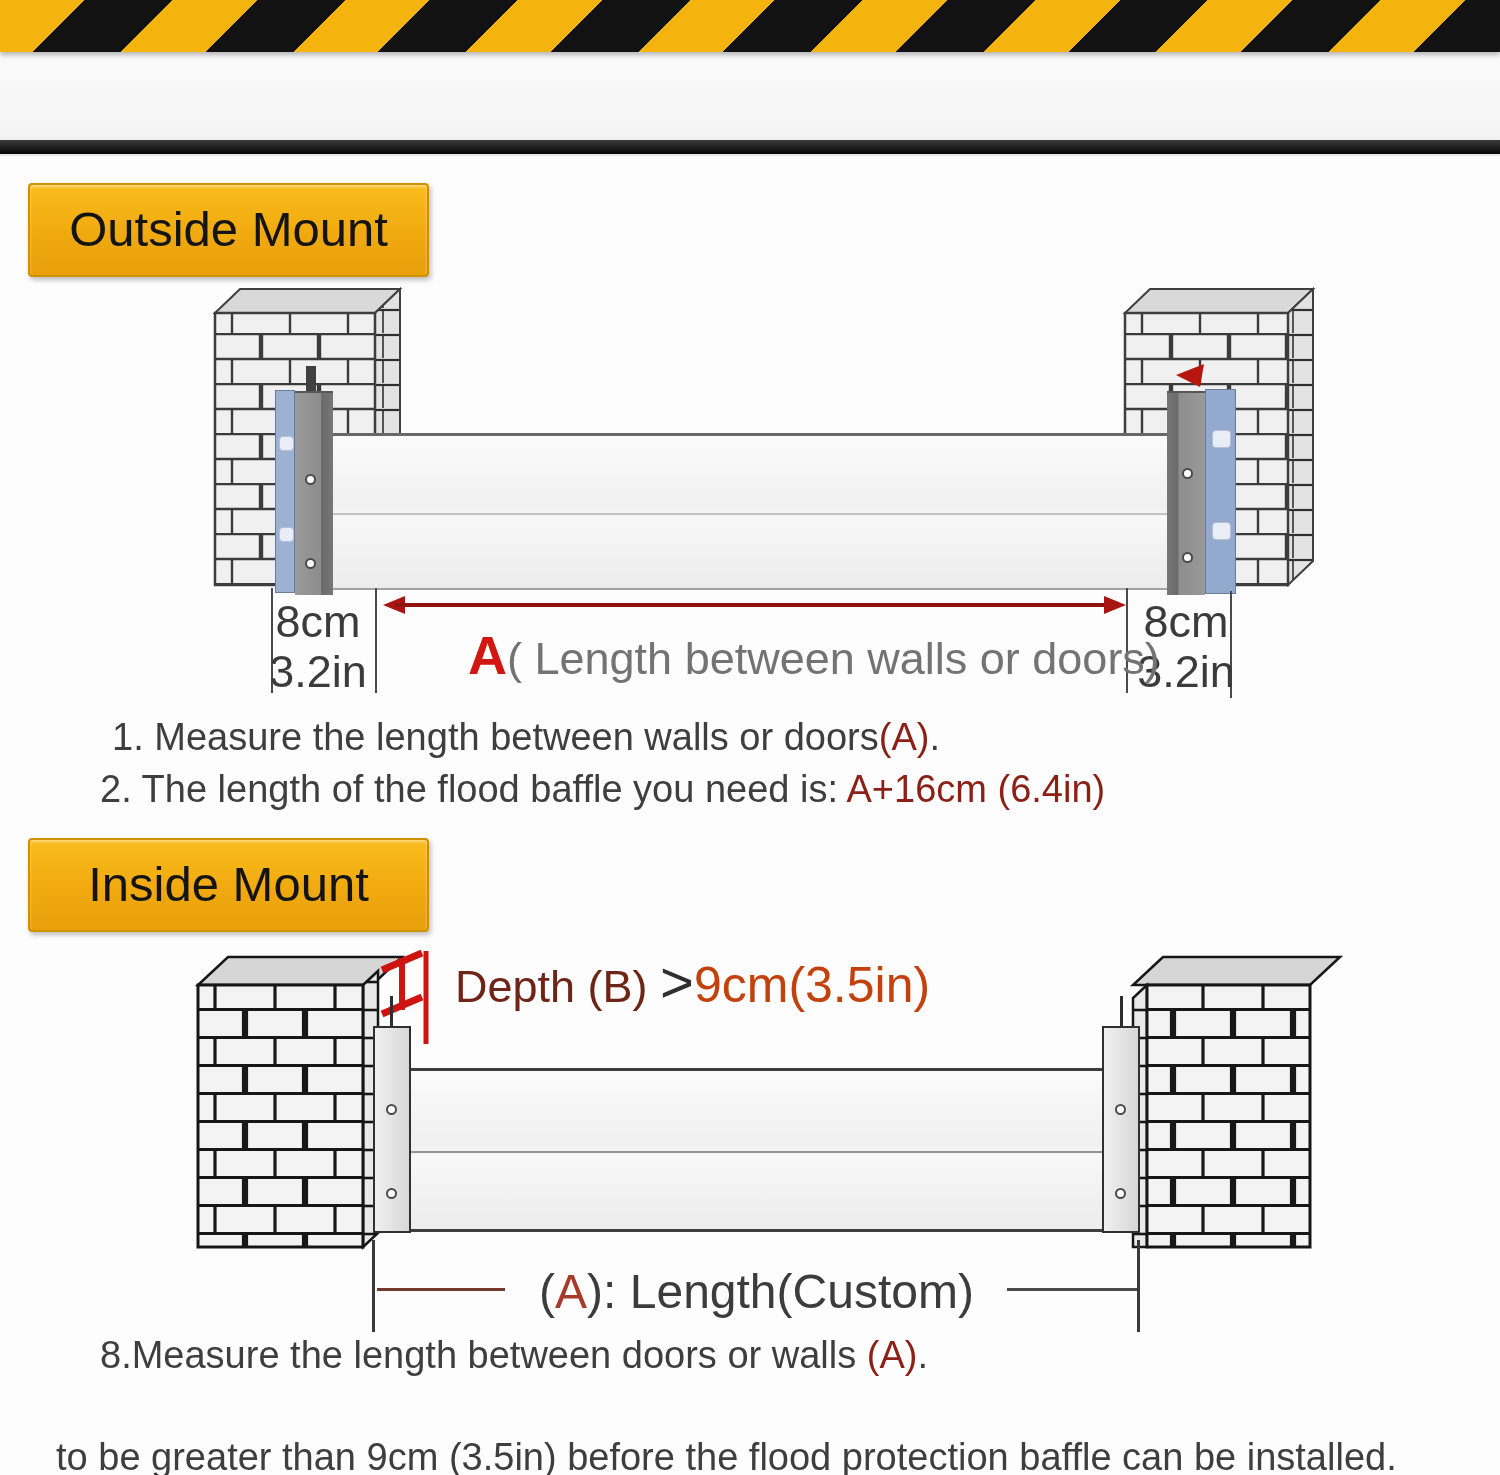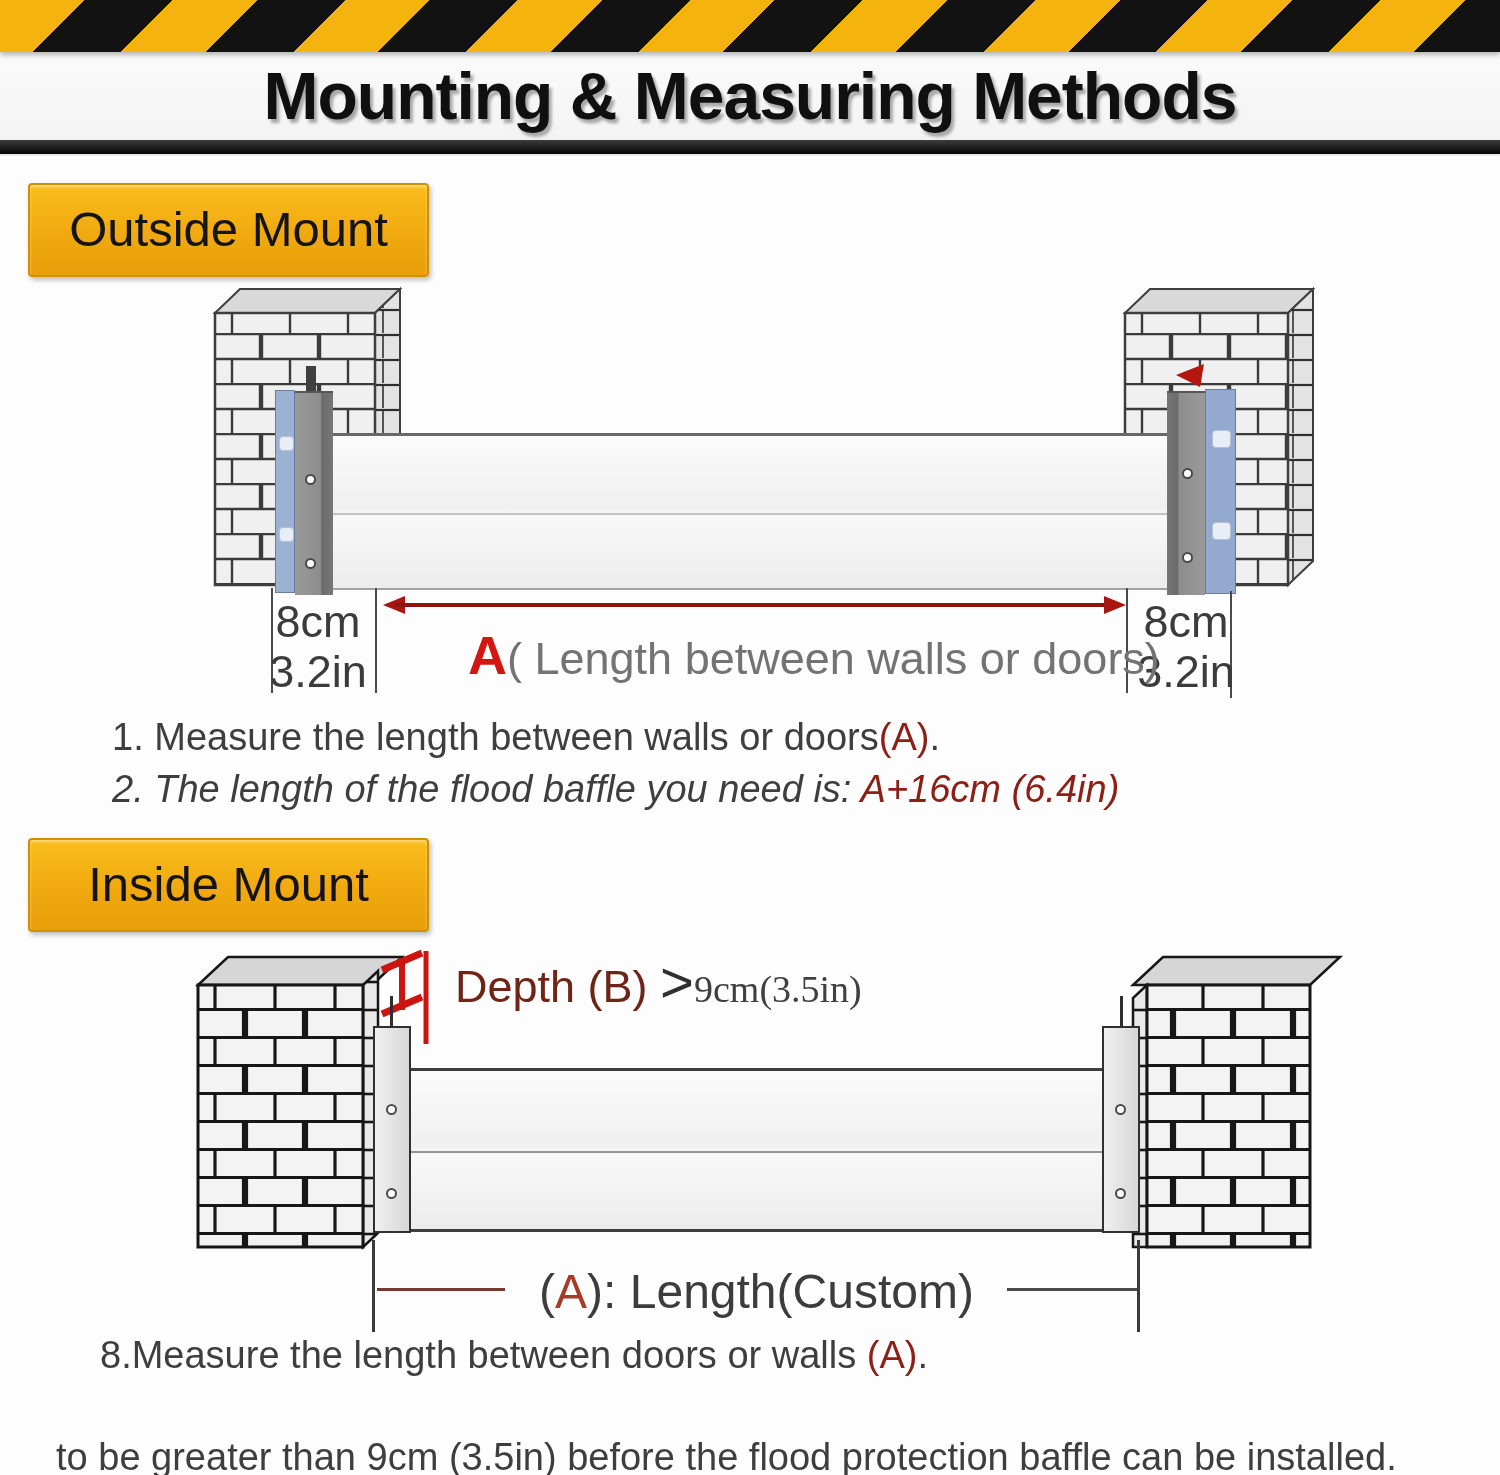--- a/index.html
+++ b/index.html
@@ -56,49 +56,48 @@
   .dim-text div{margin-bottom:5px;}
 
   .arrow-label{left:468px;top:624px;white-space:nowrap;}
   .arrow-label .a{font-size:54px;font-weight:bold;color:#d21712;}
   .arrow-label .rest{font-size:45px;color:#737373;}
 
   
   .step{font-size:38px;color:#3e3e3e;white-space:nowrap;text-align:center;}
   .hl{color:#8c2016;}
   .out-step1{left:112px;top:716px;}
-  .out-step2{left:112px;top:768px;font-style:italic;}
+  .out-step2{left:100px;top:768px;}
   .in-step1{left:100px;top:1334px;}
   .in-step2{left:74px;top:1392px;}
   .in-step3{left:56px;top:1436px;}
 
   
   .depth-label{left:455px;top:948px;white-space:nowrap;}
   .depth-label .d{font-size:45px;color:#6e2517;}
   .depth-label .gt{font-size:58px;color:#2f2f2f;}
-  .depth-label .v{font-size:38px;color:#404040;font-family:Liberation Serif, serif;}
+  .depth-label .v{font-size:50px;color:#c2410c;}
 
   
   .in-barrier{left:411px;top:1068px;width:691px;height:164px;border-top:3px solid #3e3e3e;border-bottom:3px solid #3e3e3e;box-sizing:border-box;}
 
   
   .in-tick{position:absolute;width:3px;background:#3a3a3a;}
   .hseg-l{left:377px;top:1288px;width:128px;height:3px;background:#74392a;}
   .hseg-r{left:1007px;top:1288px;width:130px;height:3px;background:#4a4a4a;}
   .len-label{left:372px;top:1264px;width:769px;text-align:center;white-space:nowrap;font-size:48px;color:#3c3c3c;}
   .len-label .a{color:#a83a28;}
 </style>
 </head>
 <body>
 
 <div class="page">
 
   <div class="abs header-bg"></div>
   <div class="abs tape"></div>
-  <div class="abs title">Mounting &amp; Measuring Methods</div>
   <div class="abs header-bar"></div>
 
   <div class="abs badge badge-outside">Outside Mount</div>
 
   <svg class="abs" style="left:203px;top:283px;" width="200" height="312">
     <defs>
       <pattern id="obf1" width="58" height="50" patternUnits="userSpaceOnUse">
         <rect width="58" height="50" fill="#f0f0f0"></rect>
         <path d="M0 1H58M0 26H58" stroke="#3b3b3b" stroke-width="2.4"></path>
         <path d="M1 0V25M57 0V25M29 25V50" stroke="#3b3b3b" stroke-width="2.4"></path>

